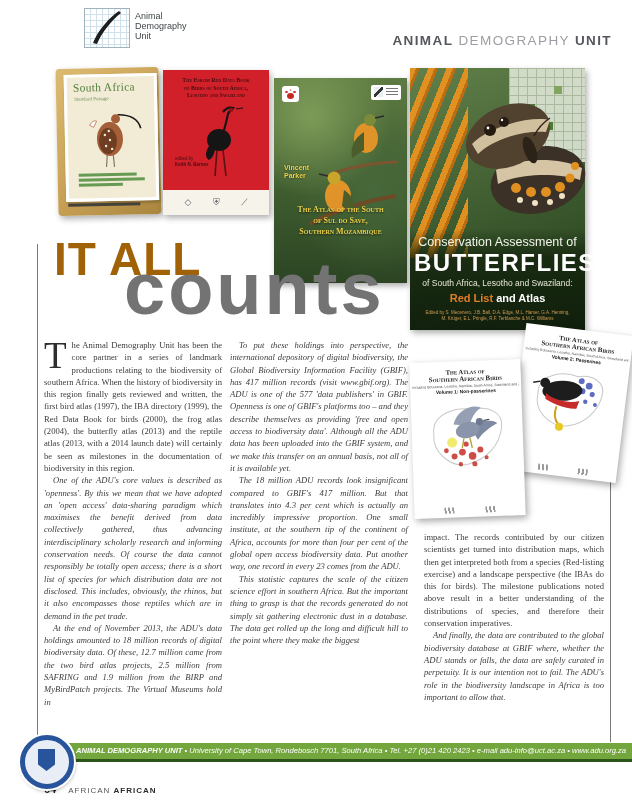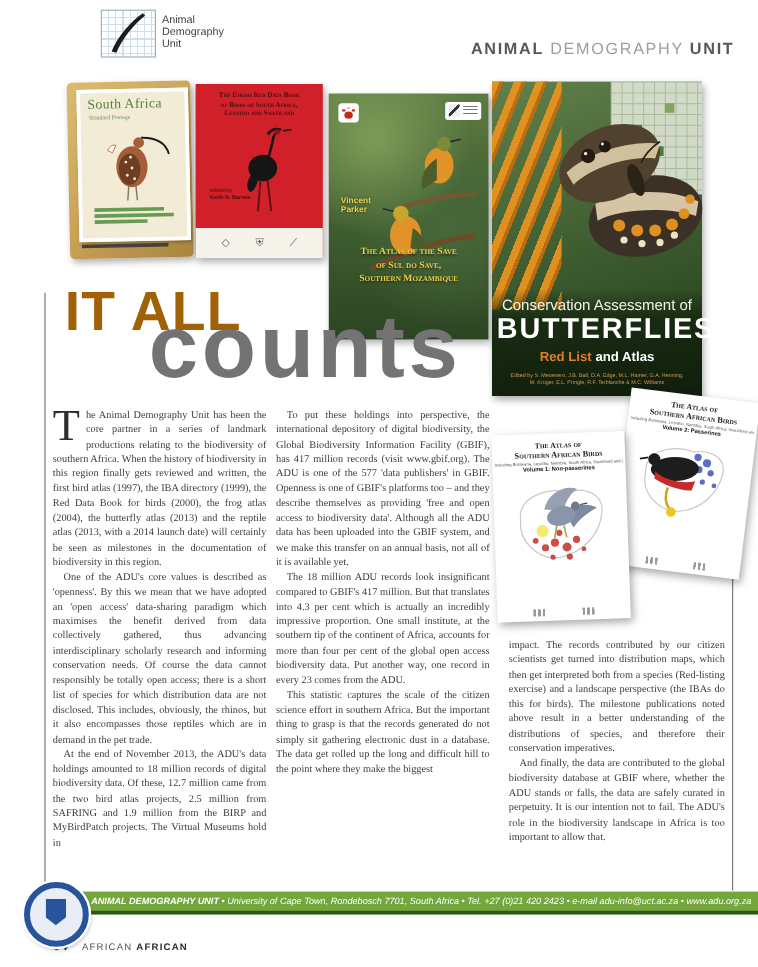--- a/index.html
+++ b/index.html
@@ -92,21 +92,21 @@
   .at-logos i{width:10px;height:6px;background:repeating-linear-gradient(90deg,#9a9a9a 0 2px,transparent 2px 4px);}
 
   
   .hl-itall{left:54px;top:236px;font-size:46px;font-weight:bold;letter-spacing:1px;color:#a16207;line-height:1;}
   .hl-counts{left:124px;top:252px;font-size:74px;font-weight:700;letter-spacing:3px;color:#737373;line-height:1;}
 
   
   .col{top:339px;width:178px;font-family:"Liberation Serif",serif;font-size:8.6px;line-height:12.3px;
        text-align:justify;color:#3c3c3c;}
   .col p{margin:0;}
-  .col p.ind{text-indent:9px;}
+  .col p.ind{text-indent:9px;font-style:italic;}
   #col1{left:44px;}
   #col2{left:230px;}
   #col3{left:424px;top:531px;width:180px;}
   .dropcap{float:left;font-size:37px;line-height:30px;padding:2px 5px 0 0;color:#2e2e2e;
        font-family:"Liberation Serif",serif;}
   .rule{width:1px;background:#7a7a7a;}
   #rule-left{left:37px;top:244px;height:516px;}
   #rule-right{left:610px;top:476px;height:266px;}
 
   
@@ -208,21 +208,21 @@
       <ellipse cx="38" cy="92" rx="13" ry="16" fill="#e09328"></ellipse>
       <circle cx="34" cy="74" r="6.5" fill="#c9a52c"></circle>
       <path d="M44 86 C54 92 56 102 54 112 L42 102 Z" fill="#4c5d2c"></path>
       <path d="M28 72 L19 70" stroke="#2c2c2c" stroke-width="1.4"></path>
     </svg>
     <div class="moz-author">
       <div>Vincent</div>
       <div>Parker</div>
     </div>
     <div class="moz-title">
-      <div>The Atlas of the Save</div>
+      <div>The Atlas of the South</div>
       <div>of Sul do Save,</div>
       <div>Southern Mozambique</div>
     </div>
   </div>
 
   <div class="abs cover bk-btf">
     <div class="btf-flowers"></div>
     <div class="btf-map">
       <i style="left:18px;top:36px;width:8px;height:8px;"></i>
       <i style="left:36px;top:54px;width:8px;height:8px;"></i>
@@ -255,20 +255,21 @@
       <g fill="#fff">
           <circle cx="42" cy="44" r="1.4"></circle>
           <circle cx="56" cy="36" r="1.2"></circle>
         </g>
       <ellipse cx="84" cy="66" rx="6" ry="14" transform="rotate(-20 84 66)" fill="#2c2318"></ellipse>
       <path d="M88 52 C92 44 98 38 104 34" stroke="#2c2318" stroke-width="1.5" fill="none"></path>
     </svg>
     <div class="btf-text">
       <div class="btf-pre">Conservation Assessment of</div>
       <div class="btf-title">BUTTERFLIES</div>
+      <div class="btf-sub">of South Africa, Lesotho and Swaziland:</div>
       <div class="btf-red">
         <span class="rl">Red List</span><span> and Atlas</span>
       </div>
       <div class="btf-eds">
         <div>Edited by S. Mecenero, J.B. Ball, D.A. Edge, M.L. Hamer, G.A. Henning,</div>
         <div>M. Krüger, E.L. Pringle, R.F. Terblanche &amp; M.C. Williams</div>
       </div>
     </div>
   </div>
 

